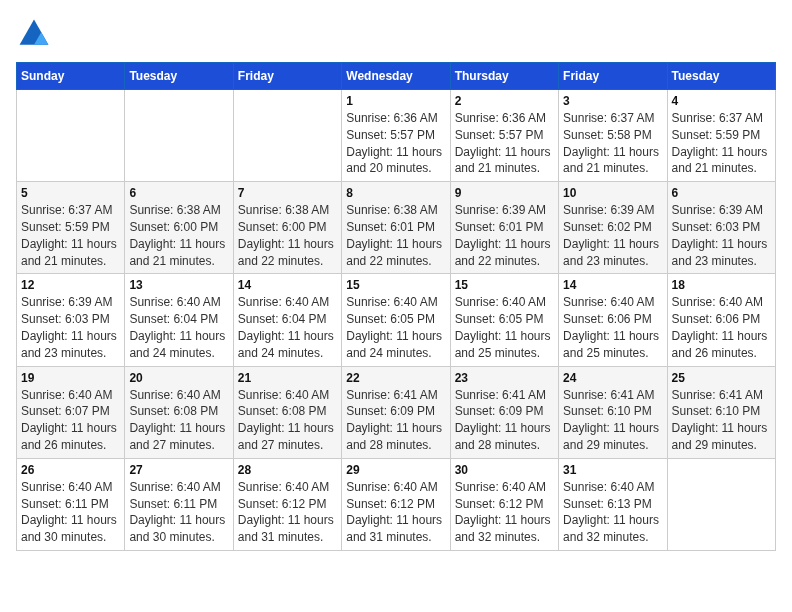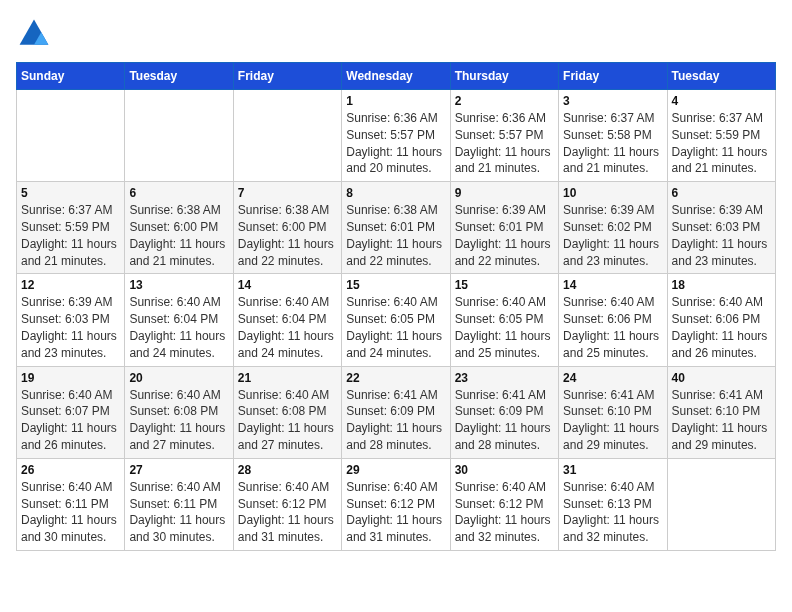--- a/index.html
+++ b/index.html
@@ -270,21 +270,21 @@
 Sunset: 6:09 PM
 Daylight: 11 hours and 28 minutes.</div>
         </td>
         <td>
           <div class="day-number">24</div>
           <div class="day-info" style="white-space: pre-line;">Sunrise: 6:41 AM
 Sunset: 6:10 PM
 Daylight: 11 hours and 29 minutes.</div>
         </td>
         <td>
-          <div class="day-number">40</div>
+          <div class="day-number">25</div>
           <div class="day-info" style="white-space: pre-line;">Sunrise: 6:41 AM
 Sunset: 6:10 PM
 Daylight: 11 hours and 29 minutes.</div>
         </td>
       </tr>
       <tr>
         <td>
           <div class="day-number">26</div>
           <div class="day-info" style="white-space: pre-line;">Sunrise: 6:40 AM
 Sunset: 6:11 PM

